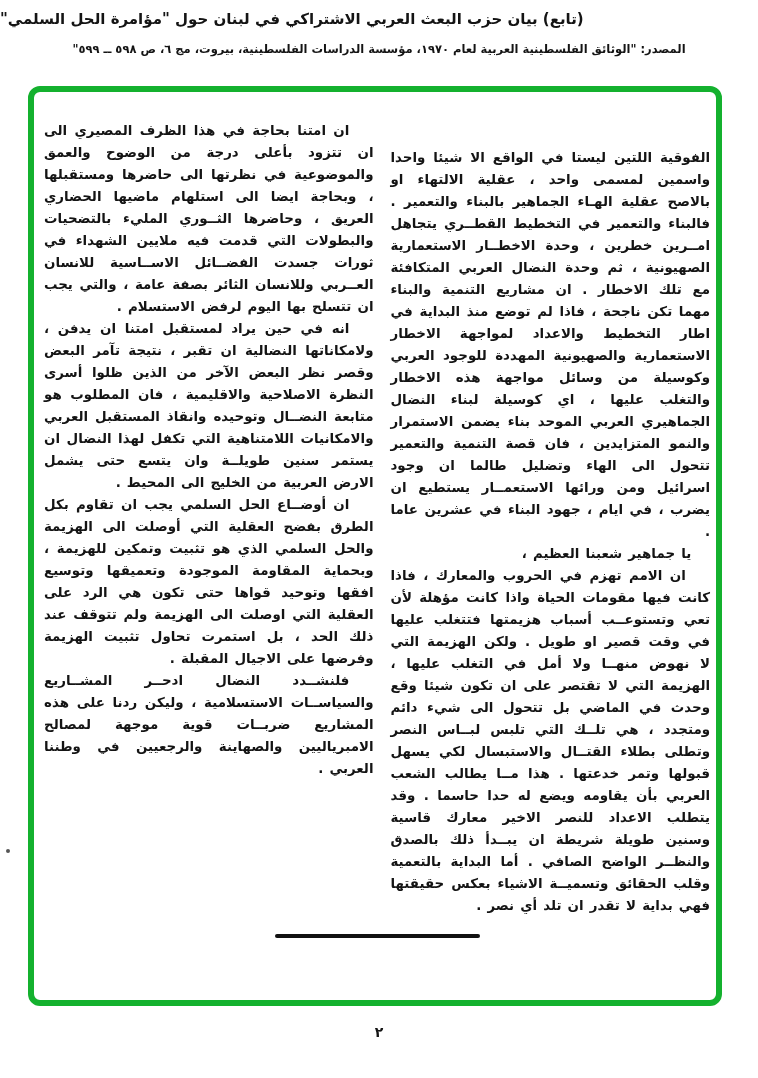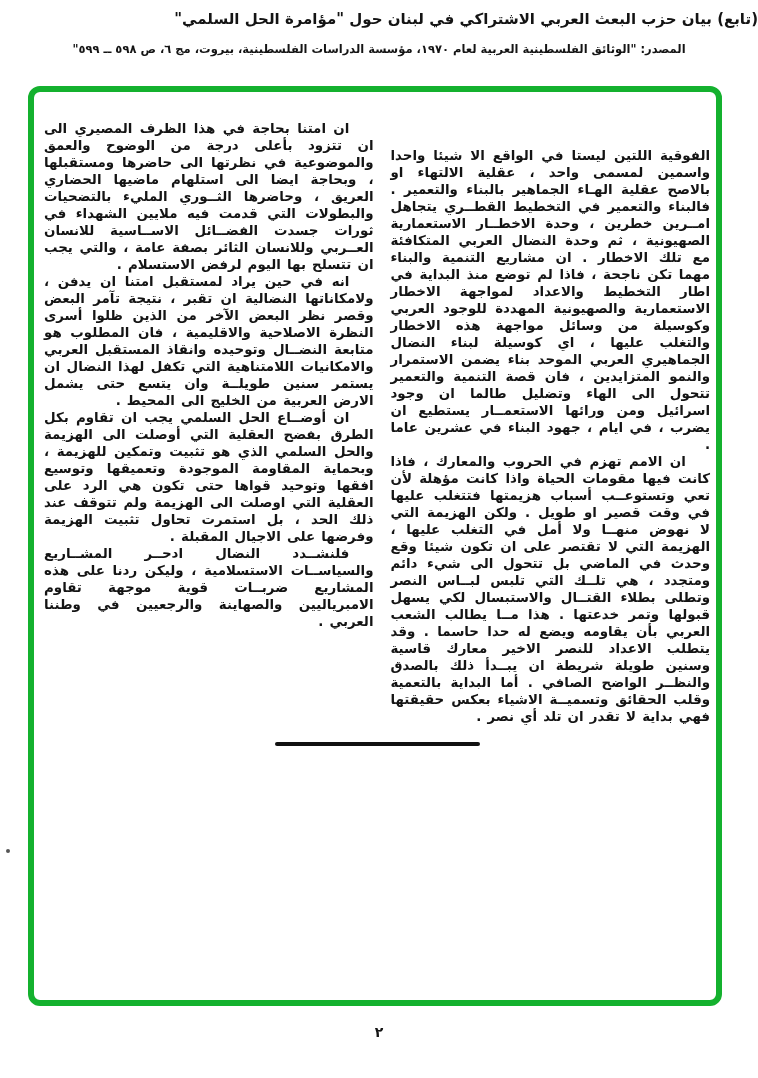--- a/index.html
+++ b/index.html
@@ -1,36 +1,36 @@
 <!DOCTYPE html>
 <html lang="ar"><head>
 <meta charset="utf-8">
 <style>
   html,body{margin:0;padding:0;}
   body{
     width:758px;height:1078px;position:relative;background:#ffffff;
     font-family:"DejaVu Sans",sans-serif;color:#141414;overflow:hidden;
   }
   .doc-title{
-    position:absolute;top:10px;left:0;right:0;text-align:right;
+    position:absolute;top:10px;left:0;right:0;text-align:left;
     direction:rtl;font-size:15px;font-weight:bold;letter-spacing:0;
   }
   .doc-source{
     position:absolute;top:42px;left:0;right:0;text-align:center;
     direction:rtl;font-size:11.5px;font-weight:bold;
   }
   .frame{
     position:absolute;left:28px;top:86px;width:694px;height:920px;
     box-sizing:border-box;border:6px solid #14b12e;border-radius:12px;
     padding:28px 6px 12px 10px;background:#fff;
   }
   .cols{display:flex;direction:rtl;gap:17px;align-items:flex-start;}
   .col{
     direction:rtl;text-align:justify;font-weight:bold;
-    font-size:13.4px;line-height:17px;word-spacing:1.5px;
+    font-size:13.4px;line-height:22px;word-spacing:1.5px;
   }
   .col-first{width:320px;margin-top:27px;}
   .col-second{width:330px;}
   .col p{margin:0;text-indent:1.8em;}
   .col p.continuation{text-indent:0;}
   .col p.salutation{text-indent:1.4em;}
   .end-divider{
     width:205px;height:4px;background:#111;margin:17px auto 0;
     border-radius:2px;
   }
@@ -48,28 +48,29 @@
 
 <div class="doc-title">(تابع) بيان حزب البعث العربي الاشتراكي في لبنان حول "مؤامرة الحل السلمي"</div>
 
 <div class="doc-source">المصدر: "الوثائق الفلسطينية العربية لعام ١٩٧٠، مؤسسة الدراسات الفلسطينية، بيروت، مج ٦، ص ٥٩٨ ــ ٥٩٩"</div>
 
 <div class="frame">
   <div class="cols">
 
     <div class="col col-first">
       <p class="continuation">الفوقية اللتين ليستا في الواقع الا شيئا واحدا واسمين لمسمى واحد ، عقلية الالتهاء او بالاصح عقلية الهـاء الجماهير بالبناء والتعمير . فالبناء والتعمير في التخطيط القطــري يتجاهل امــرين خطرين ، وحدة الاخطــار الاستعمارية الصهيونية ، ثم وحدة النضال العربي المتكافئة مع تلك الاخطار . ان مشاريع التنمية والبناء مهما تكن ناجحة ، فاذا لم توضع منذ البداية في اطار التخطيط والاعداد لمواجهة الاخطار الاستعمارية والصهيونية المهددة للوجود العربي وكوسيلة من وسائل مواجهة هذه الاخطار والتغلب عليها ، اي كوسيلة لبناء النضال الجماهيري العربي الموحد بناء يضمن الاستمرار والنمو المتزايدين ، فان قصة التنمية والتعمير تتحول الى الهاء وتضليل طالما ان وجود اسرائيل ومن ورائها الاستعمــار يستطيع ان يضرب ، في ايام ، جهود البناء في عشرين عاما .</p>
+      <p class="salutation">يا جماهير شعبنا العظيم ،</p>
       <p>ان الامم تهزم في الحروب والمعارك ، فاذا كانت فيها مقومات الحياة واذا كانت مؤهلة لأن تعي وتستوعــب أسباب هزيمتها فتتغلب عليها في وقت قصير او طويل . ولكن الهزيمة التي لا نهوض منهــا ولا أمل في التغلب عليها ، الهزيمة التي لا تقتصر على ان تكون شيئا وقع وحدث في الماضي بل تتحول الى شيء دائم ومتجدد ، هي تلــك التي تلبس لبــاس النصر وتطلى بطلاء القتــال والاستبسال لكي يسهل قبولها وتمر خدعتها . هذا مــا يطالب الشعب العربي بأن يقاومه ويضع له حدا حاسما . وقد يتطلب الاعداد للنصر الاخير معارك قاسية وسنين طويلة شريطة ان يبــدأ ذلك بالصدق والنظــر الواضح الصافي . أما البداية بالتعمية وقلب الحقائق وتسميــة الاشياء بعكس حقيقتها فهي بداية لا تقدر ان تلد أي نصر .</p>
     </div>
 
     <div class="col col-second">
       <p>ان امتنا بحاجة في هذا الظرف المصيري الى ان تتزود بأعلى درجة من الوضوح والعمق والموضوعية في نظرتها الى حاضرها ومستقبلها ، وبحاجة ايضا الى استلهام ماضيها الحضاري العريق ، وحاضرها الثــوري المليء بالتضحيات والبطولات التي قدمت فيه ملايين الشهداء في ثورات جسدت الفضــائل الاســاسية للانسان العــربي وللانسان الثائر بصفة عامة ، والتي يجب ان تتسلح بها اليوم لرفض الاستسلام .</p>
       <p>انه في حين يراد لمستقبل امتنا ان يدفن ، ولامكاناتها النضالية ان تقبر ، نتيجة تآمر البعض وقصر نظر البعض الآخر من الذين ظلوا أسرى النظرة الاصلاحية والاقليمية ، فان المطلوب هو متابعة النضــال وتوحيده وانقاذ المستقبل العربي والامكانيات اللامتناهية التي تكفل لهذا النضال ان يستمر سنين طويلــة وان يتسع حتى يشمل الارض العربية من الخليج الى المحيط .</p>
       <p>ان أوضــاع الحل السلمي يجب ان تقاوم بكل الطرق بفضح العقلية التي أوصلت الى الهزيمة والحل السلمي الذي هو تثبيت وتمكين للهزيمة ، وبحماية المقاومة الموجودة وتعميقها وتوسيع افقها وتوحيد قواها حتى تكون هي الرد على العقلية التي اوصلت الى الهزيمة ولم تتوقف عند ذلك الحد ، بل استمرت تحاول تثبيت الهزيمة وفرضها على الاجيال المقبلة .</p>
-      <p>فلنشــدد النضال ادحــر المشــاريع والسياســات الاستسلامية ، وليكن ردنا على هذه المشاريع ضربــات قوية موجهة تقاوم الامبرياليين والصهاينة والرجعيين في وطننا العربي .</p>
+      <p>فلنشــدد النضال ادحــر المشــاريع والسياســات الاستسلامية ، وليكن ردنا على هذه المشاريع ضربــات قوية موجهة لمصالح الامبرياليين والصهاينة والرجعيين في وطننا العربي .</p>
     </div>
 
   </div>
 
   <div class="end-divider"></div>
 </div>
 
 <div class="scan-speck"></div>
 
 <div class="page-number">٢</div>

